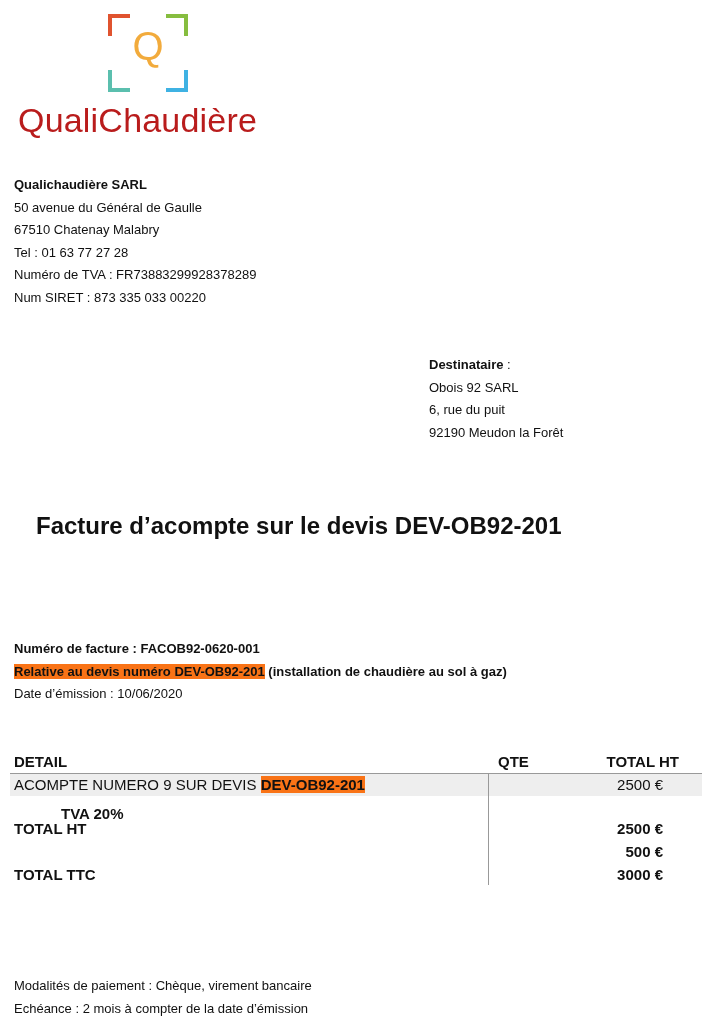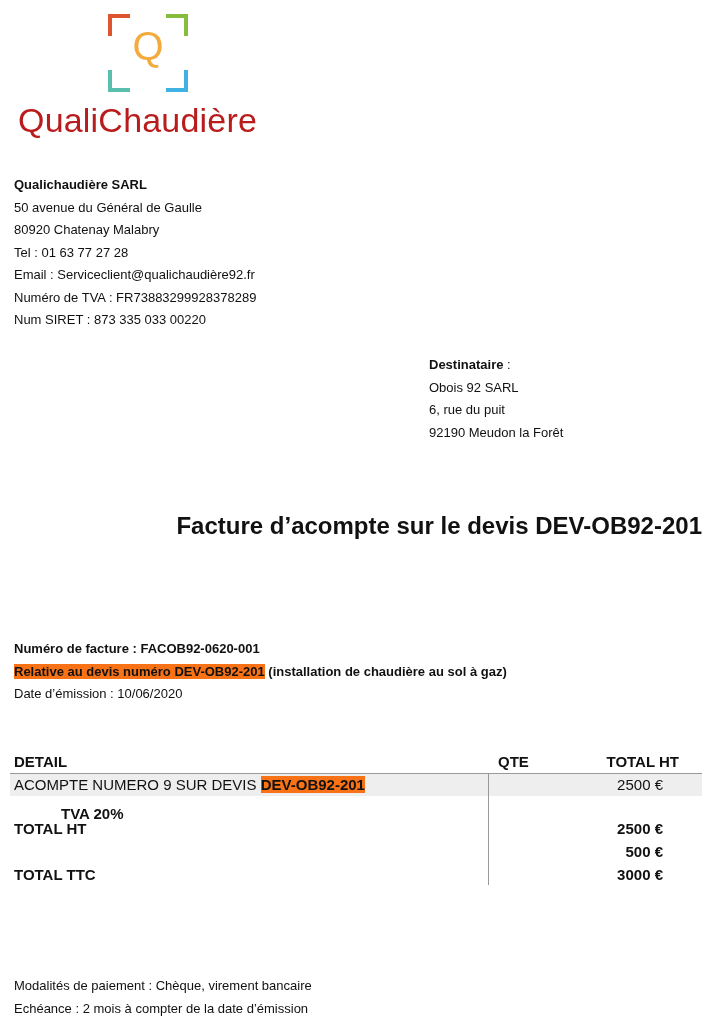--- a/index.html
+++ b/index.html
@@ -10,21 +10,21 @@
     .corner { position: absolute; width: 22px; height: 22px; border-style: solid; border-width: 0; }
     .c-tl { left: 0; top: 0; border-left-width: 4px; border-top-width: 4px; border-color: #e0532f; }
     .c-tr { right: 0; top: 0; border-right-width: 4px; border-top-width: 4px; border-color: #86bd3f; }
     .c-bl { left: 0; bottom: 0; border-left-width: 4px; border-bottom-width: 4px; border-color: #5bbfae; }
     .c-br { right: 0; bottom: 0; border-right-width: 4px; border-bottom-width: 4px; border-color: #3fb2e3; }
     .logo-q { position: absolute; left: 0; top: 8px; width: 80px; text-align: center; color: #f2ab3c; font-size: 40px; line-height: 48px; font-family: "Liberation Sans", sans-serif; }
     .logo-text { left: 18px; top: 98px; color: #b91c1c; font-size: 34px; line-height: 44px; letter-spacing: 0.2px; white-space: nowrap; }
     .line { line-height: 22.5px; white-space: nowrap; font-size: 13px; }
     .bold { font-weight: bold; }
     .hl { background: #f97316; }
-    .title { left: 0; width: 702px; top: 512px; text-align: right; font-size: 24px; font-weight: bold; white-space: nowrap; padding-left: 36px; }
+    .title { left: 0; width: 702px; top: 512px; text-align: left; font-size: 24px; font-weight: bold; white-space: nowrap; padding-left: 36px; }
     .tbl-head { top: 751px; font-weight: bold; font-size: 15px; }
     .row-bg { left: 10px; top: 773px; width: 692px; height: 23px; background: #eeeeee; border-top: 1px solid #999; }
     .vdiv { left: 488px; top: 773px; width: 1px; height: 112px; background: #999; }
     .cell { font-size: 15px; line-height: 22px; white-space: nowrap; }
     .num { text-align: right; width: 120px; }
   </style>
 </head>
 <body>
 
 <div class="abs logo-box">
@@ -32,23 +32,22 @@
   <div class="corner c-tr"></div>
   <div class="corner c-bl"></div>
   <div class="corner c-br"></div>
   <div class="logo-q">Q</div>
 </div>
 <div class="abs logo-text">QualiChaudière</div>
 
 <div class="abs" style="left:14px; top:174px;">
   <div class="line bold">Qualichaudière SARL</div>
   <div class="line">50 avenue du Général de Gaulle</div>
-  <div class="line">80920 Chatenay Malabry</div>
+  <div class="line">67510 Chatenay Malabry</div>
   <div class="line">Tel : 01 63 77 27 28</div>
-  <div class="line">Email : Serviceclient@qualichaudière92.fr</div>
   <div class="line">Numéro de TVA : FR73883299928378289</div>
   <div class="line">Num SIRET : 873 335 033 00220</div>
 </div>
 
 <div class="abs" style="left:429px; top:354px;">
   <div class="line"><span class="bold">Destinataire</span><span> :</span></div>
   <div class="line">Obois 92 SARL</div>
   <div class="line">6, rue du puit</div>
   <div class="line">92190 Meudon la Forêt</div>
 </div>

